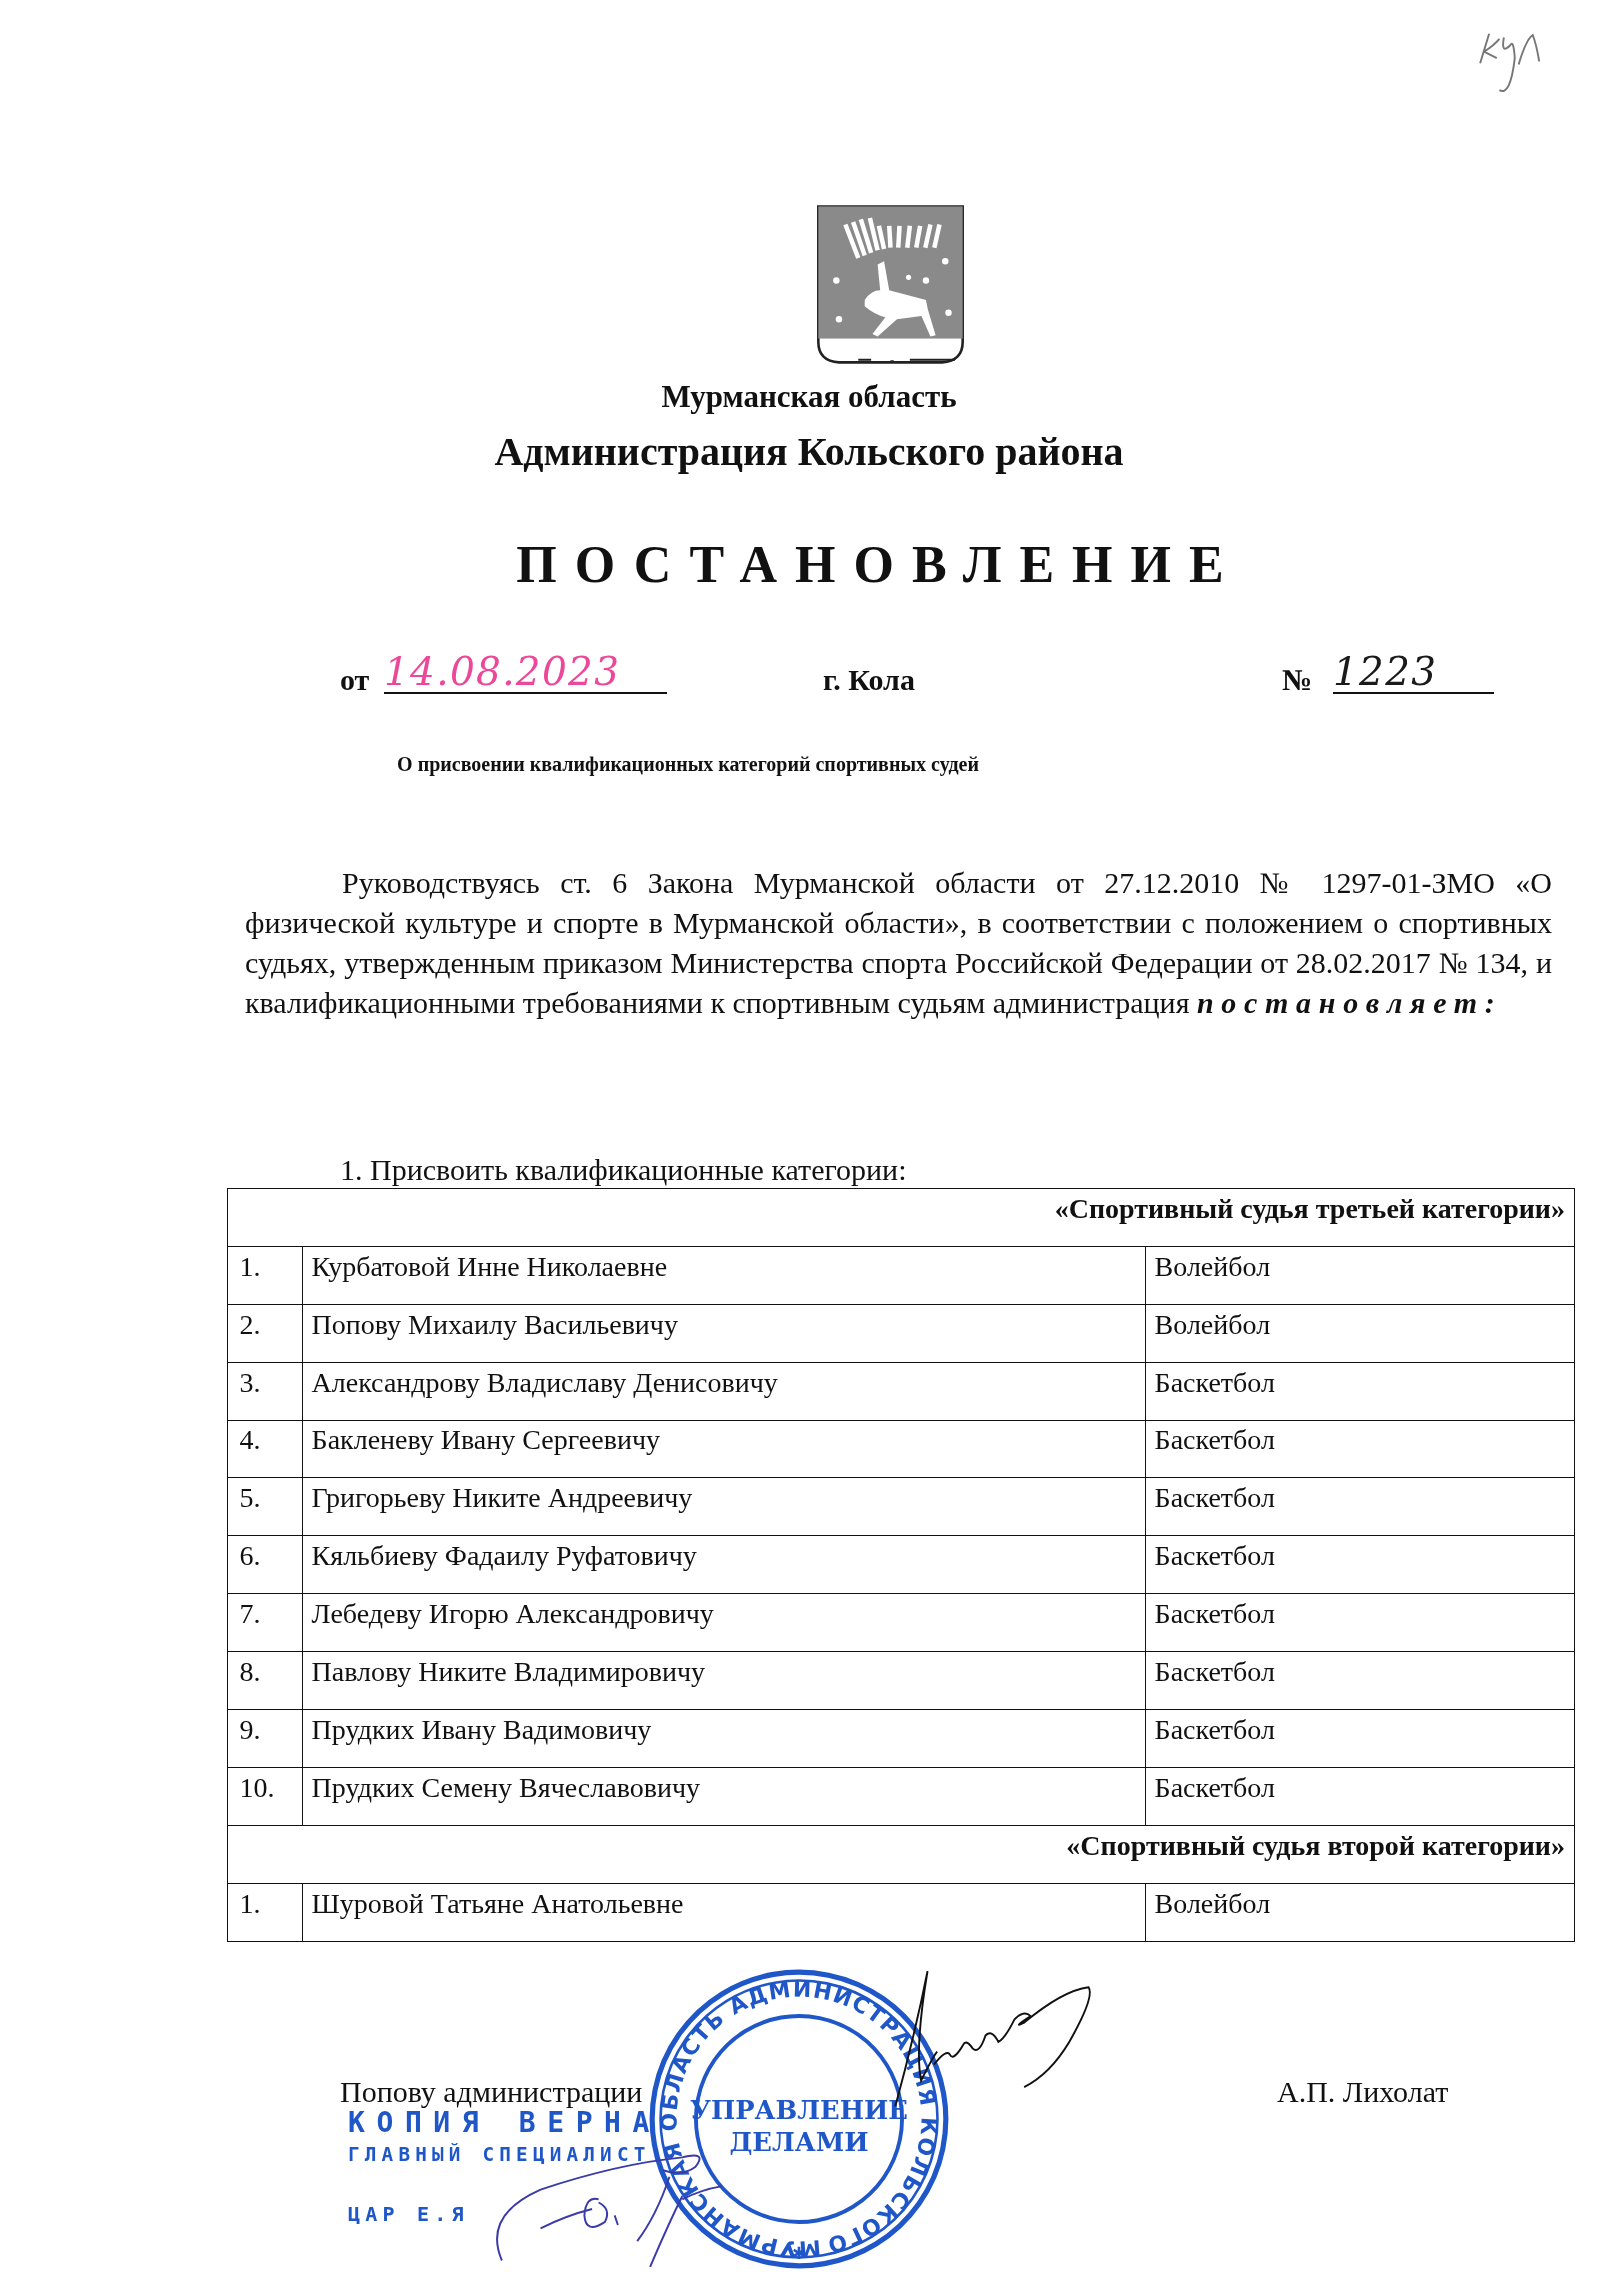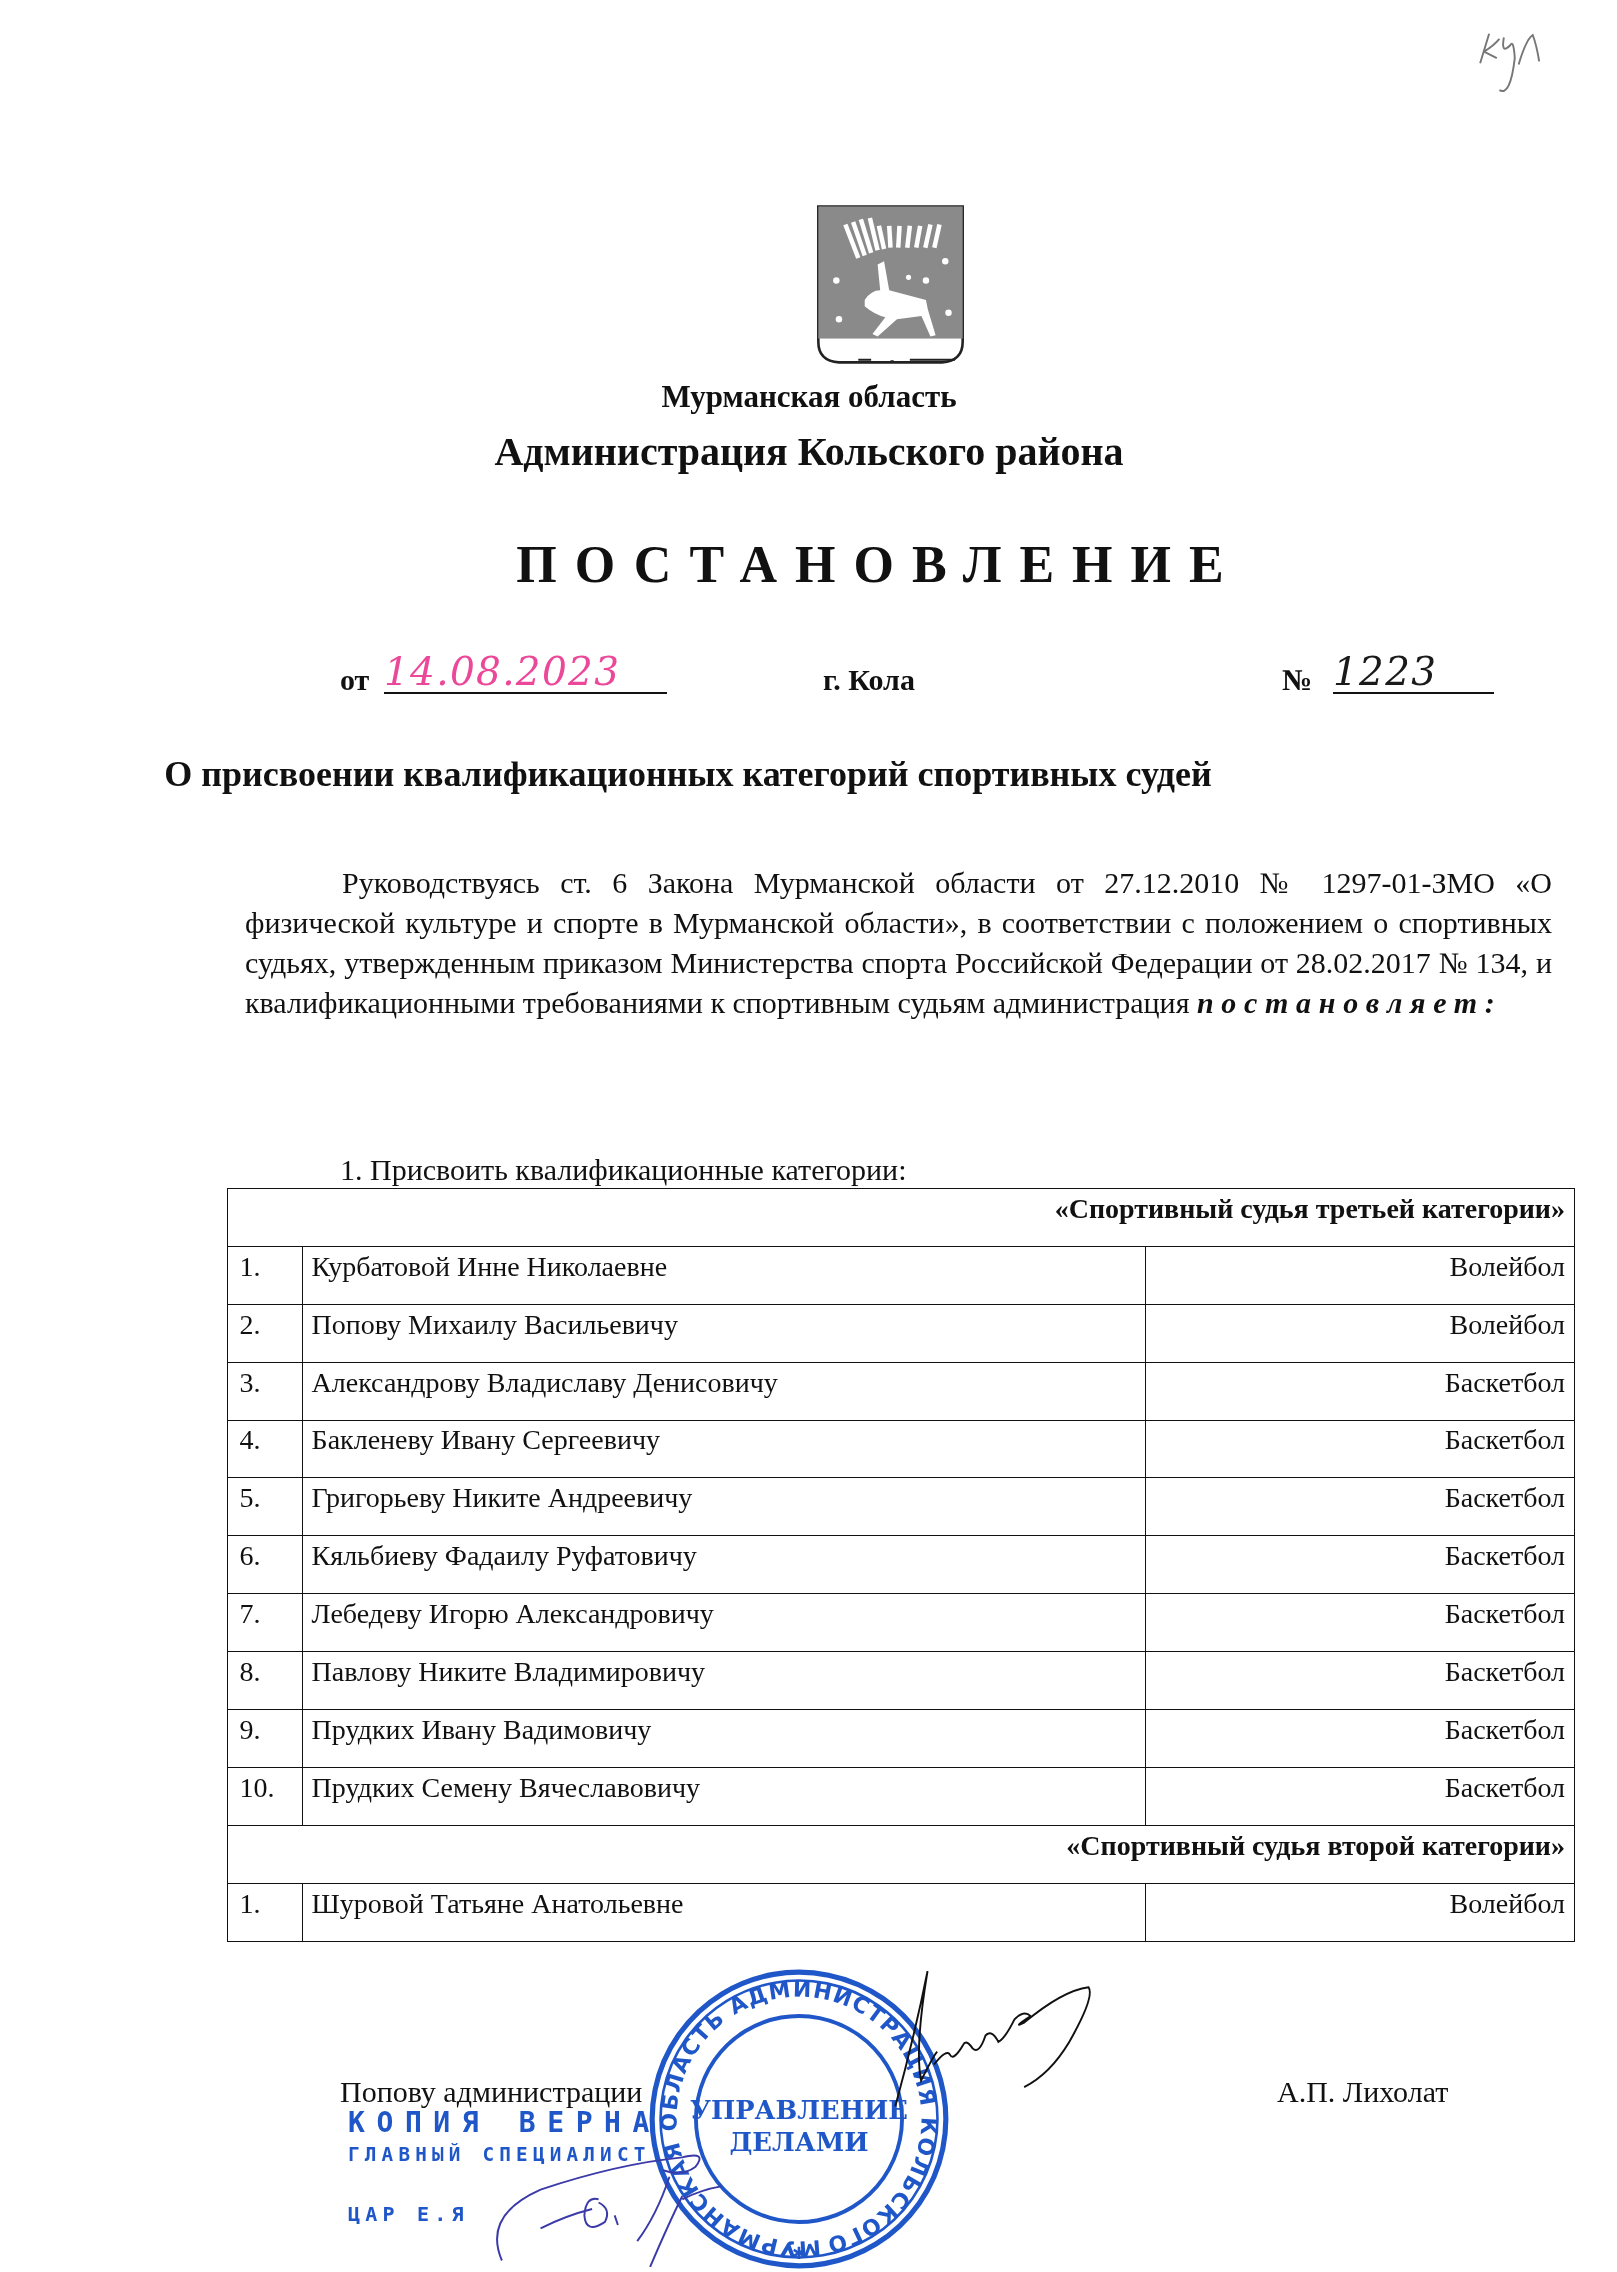--- a/index.html
+++ b/index.html
@@ -19,40 +19,40 @@
     .admin { left: 0; width: 1618px; top: 428px; text-align: center; font-size: 40px; font-weight: bold; }
     .doc-type { left: 0; width: 1618px; top: 535px; text-align: center; font-size: 52px; font-weight: bold; letter-spacing: 18px; padding-left: 52px; box-sizing: border-box; margin-left: 44px; }
 
     .date-row { top: 663px; font-size: 30px; font-weight: bold; }
     .date-label { left: 340px; }
     .date-value { left: 384px; width: 283px; border-bottom: 2.6px solid #111; font-family: "DejaVu Serif", serif; font-style: italic; font-weight: normal; font-size: 39px; line-height: 40px; top: 652px; letter-spacing: 1.3px; color: #ec4899; }
     .city { left: 823px; }
     .num-label { left: 1282px; }
     .num-value { left: 1333px; width: 161px; border-bottom: 2.6px solid #111; font-family: "DejaVu Serif", serif; font-style: italic; font-weight: normal; font-size: 39px; line-height: 40px; top: 652px; letter-spacing: 1.3px; color: #1a1a1a; }
 
-    .subject { left: 0; width: 1376px; top: 753px; text-align: center; font-size: 36px; font-weight: bold; }
+    .subject { left: 0; width: 1376px; top: 753px; text-align: center; font-size: 20px; font-weight: bold; }
 
     .body-text {
       left: 245px; width: 1307px; top: 863px;
       font-size: 30px; line-height: 40px; text-align: justify;
       text-indent: 97px;
     }
     .body-text .decree { font-style: italic; font-weight: bold; letter-spacing: 7.7px; }
 
     .item1 { left: 340px; top: 1153px; font-size: 30px; }
 
     table.judges {
       position: absolute; left: 227px; top: 1188px; width: 1348px;
       border-collapse: collapse; font-size: 28px;
     }
     table.judges td { border: 1.9px solid #111; height: 53px; padding: 0 9px; vertical-align: top; padding-top: 3.9px; }
     table.judges td.cat { text-align: right; font-weight: bold; }
     table.judges td.num { width: 53px; padding-left: 11.6px; }
     table.judges td.name { width: 824px; }
-    table.judges td.sport { text-align: right; }
+    table.judges td.sport { text-align: left; }
 
     .head-title { left: 340px; top: 2075px; font-size: 30px; }
     .head-name { left: 1277px; top: 2075px; font-size: 30px; }
 
     .copy-stamp { left: 348px; top: 2106px; color: #1f56c8; font-family: "DejaVu Sans Mono", monospace; font-weight: bold; }
     .copy-stamp .l1 { font-size: 28px; letter-spacing: 11.6px; }
     .copy-stamp .l2 { font-size: 19.3px; letter-spacing: 5.2px; margin-top: 3.9px; }
     .copy-stamp .l3 { font-size: 20px; letter-spacing: 5.2px; margin-top: 36px; }
 
     .seal { left: 638px; top: 1958px; width: 322px; height: 322px; }

